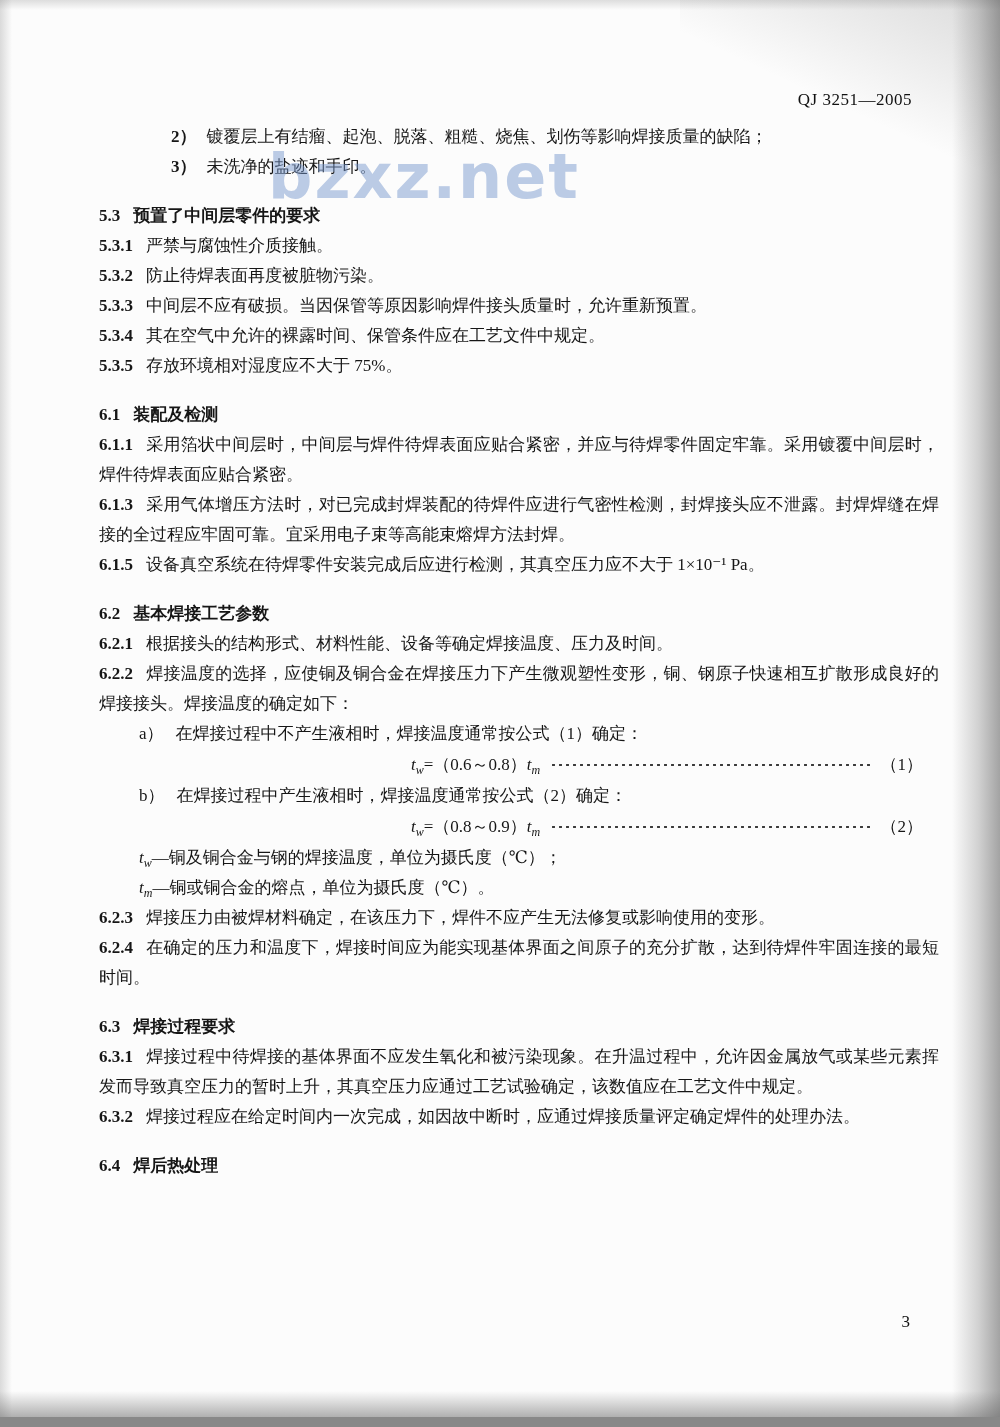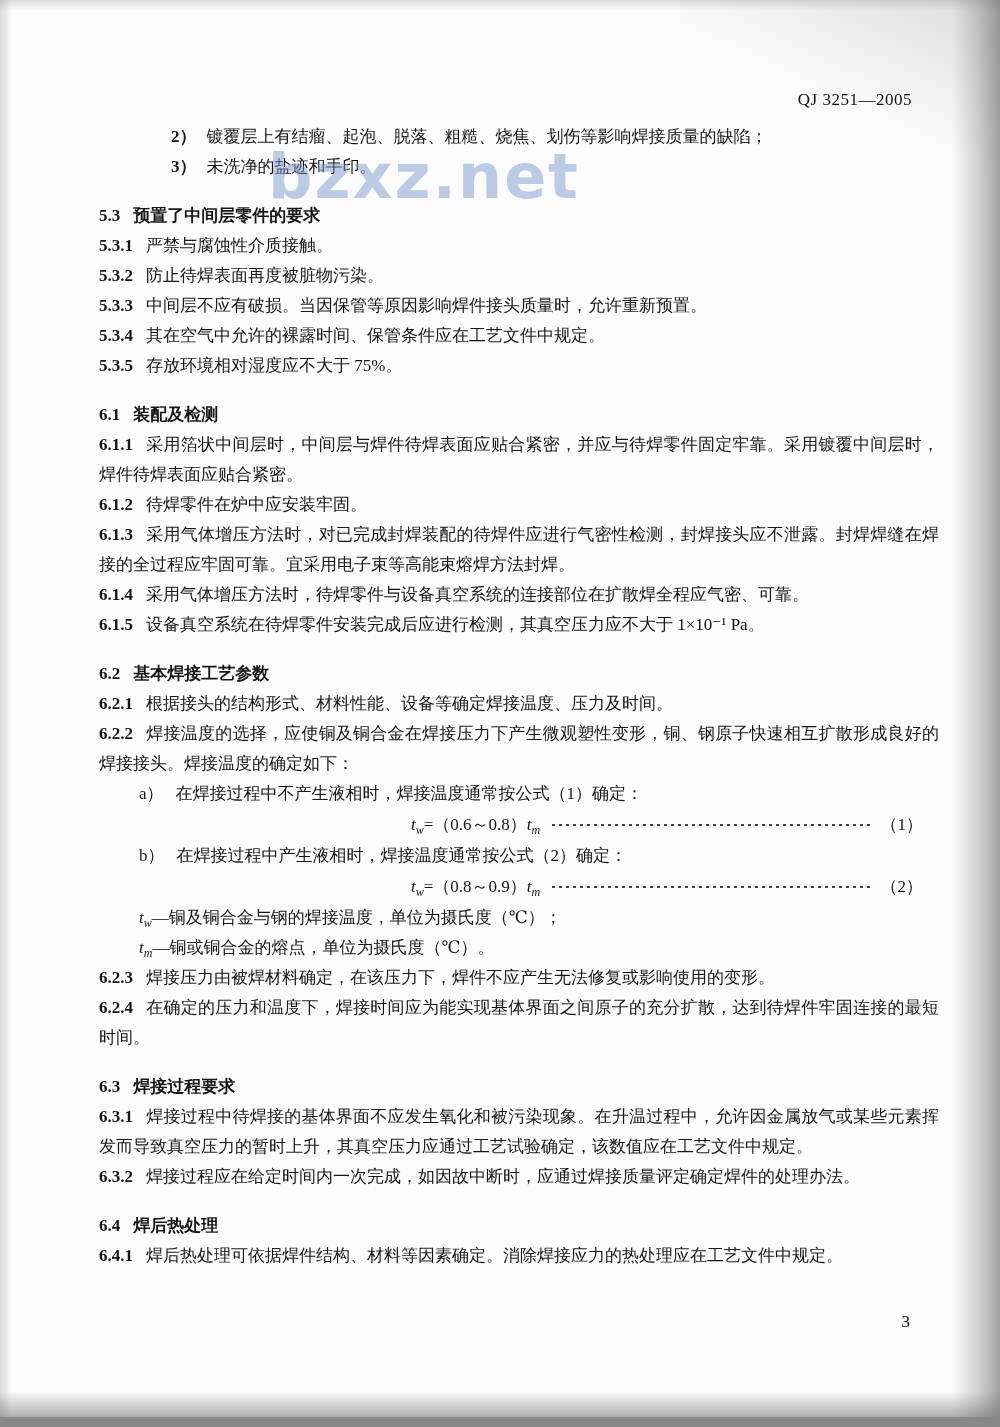--- a/index.html
+++ b/index.html
@@ -101,23 +101,21 @@
       <div class="row sub"><span class="num">2）</span><span class="txt">镀覆层上有结瘤、起泡、脱落、粗糙、烧焦、划伤等影响焊接质量的缺陷；</span></div>
       <div class="row sub"><span class="num">3）</span><span class="txt">未洗净的盐迹和手印。</span></div>
       <div class="row h2"><span class="num">5.3</span><span class="txt">预置了中间层零件的要求</span></div>
       <div class="row item"><span class="num">5.3.1</span><span class="txt">严禁与腐蚀性介质接触。</span></div>
       <div class="row item"><span class="num">5.3.2</span><span class="txt">防止待焊表面再度被脏物污染。</span></div>
       <div class="row item"><span class="num">5.3.3</span><span class="txt">中间层不应有破损。当因保管等原因影响焊件接头质量时，允许重新预置。</span></div>
       <div class="row item"><span class="num">5.3.4</span><span class="txt">其在空气中允许的裸露时间、保管条件应在工艺文件中规定。</span></div>
       <div class="row item"><span class="num">5.3.5</span><span class="txt">存放环境相对湿度应不大于 75%。</span></div>
       <div class="row h2"><span class="num">6.1</span><span class="txt">装配及检测</span></div>
       <div class="row item"><span class="num">6.1.1</span><span class="txt">采用箔状中间层时，中间层与焊件待焊表面应贴合紧密，并应与待焊零件固定牢靠。采用镀覆中间层时，焊件待焊表面应贴合紧密。</span></div>
-      <div class="row item"><span class="num">6.1.2</span><span class="txt">待焊零件在炉中应安装牢固。</span></div>
       <div class="row item"><span class="num">6.1.3</span><span class="txt">采用气体增压方法时，对已完成封焊装配的待焊件应进行气密性检测，封焊接头应不泄露。封焊焊缝在焊接的全过程应牢固可靠。宜采用电子束等高能束熔焊方法封焊。</span></div>
-      <div class="row item"><span class="num">6.1.4</span><span class="txt">采用气体增压方法时，待焊零件与设备真空系统的连接部位在扩散焊全程应气密、可靠。</span></div>
       <div class="row item"><span class="num">6.1.5</span><span class="txt">设备真空系统在待焊零件安装完成后应进行检测，其真空压力应不大于 1×10⁻¹ Pa。</span></div>
       <div class="row h2"><span class="num">6.2</span><span class="txt">基本焊接工艺参数</span></div>
       <div class="row item"><span class="num">6.2.1</span><span class="txt">根据接头的结构形式、材料性能、设备等确定焊接温度、压力及时间。</span></div>
       <div class="row item"><span class="num">6.2.2</span><span class="txt">焊接温度的选择，应使铜及铜合金在焊接压力下产生微观塑性变形，铜、钢原子快速相互扩散形成良好的焊接接头。焊接温度的确定如下：</span></div>
       <div class="row sub2"><span class="num">a）</span><span class="txt">在焊接过程中不产生液相时，焊接温度通常按公式（1）确定：</span></div>
       <div class="row formula">
         <span class="var">t</span>
         <sub class="vsub">w</sub>
         <span class="fbody">=（0.6～0.8）</span>
         <span class="var">t</span>
@@ -136,21 +134,20 @@
         <span class="fnum">（2）</span>
       </div>
       <div class="row def"><span class="var">t</span><sub class="vsub">w</sub><span class="txt">—铜及铜合金与钢的焊接温度，单位为摄氏度（℃）；</span></div>
       <div class="row def"><span class="var">t</span><sub class="vsub">m</sub><span class="txt">—铜或铜合金的熔点，单位为摄氏度（℃）。</span></div>
       <div class="row item"><span class="num">6.2.3</span><span class="txt">焊接压力由被焊材料确定，在该压力下，焊件不应产生无法修复或影响使用的变形。</span></div>
       <div class="row item"><span class="num">6.2.4</span><span class="txt">在确定的压力和温度下，焊接时间应为能实现基体界面之间原子的充分扩散，达到待焊件牢固连接的最短时间。</span></div>
       <div class="row h2"><span class="num">6.3</span><span class="txt">焊接过程要求</span></div>
       <div class="row item"><span class="num">6.3.1</span><span class="txt">焊接过程中待焊接的基体界面不应发生氧化和被污染现象。在升温过程中，允许因金属放气或某些元素挥发而导致真空压力的暂时上升，其真空压力应通过工艺试验确定，该数值应在工艺文件中规定。</span></div>
       <div class="row item"><span class="num">6.3.2</span><span class="txt">焊接过程应在给定时间内一次完成，如因故中断时，应通过焊接质量评定确定焊件的处理办法。</span></div>
       <div class="row h2"><span class="num">6.4</span><span class="txt">焊后热处理</span></div>
-      <div class="row item"><span class="num">6.4.1</span><span class="txt">焊后热处理可依据焊件结构、材料等因素确定。消除焊接应力的热处理应在工艺文件中规定。</span></div>
     </main>
 
   <div class="watermark">bzxz.net</div>
 
   <div class="page-number">3</div>
 
   <div class="edge-right"></div>
   <div class="edge-bottom"></div>
 </div>
 

